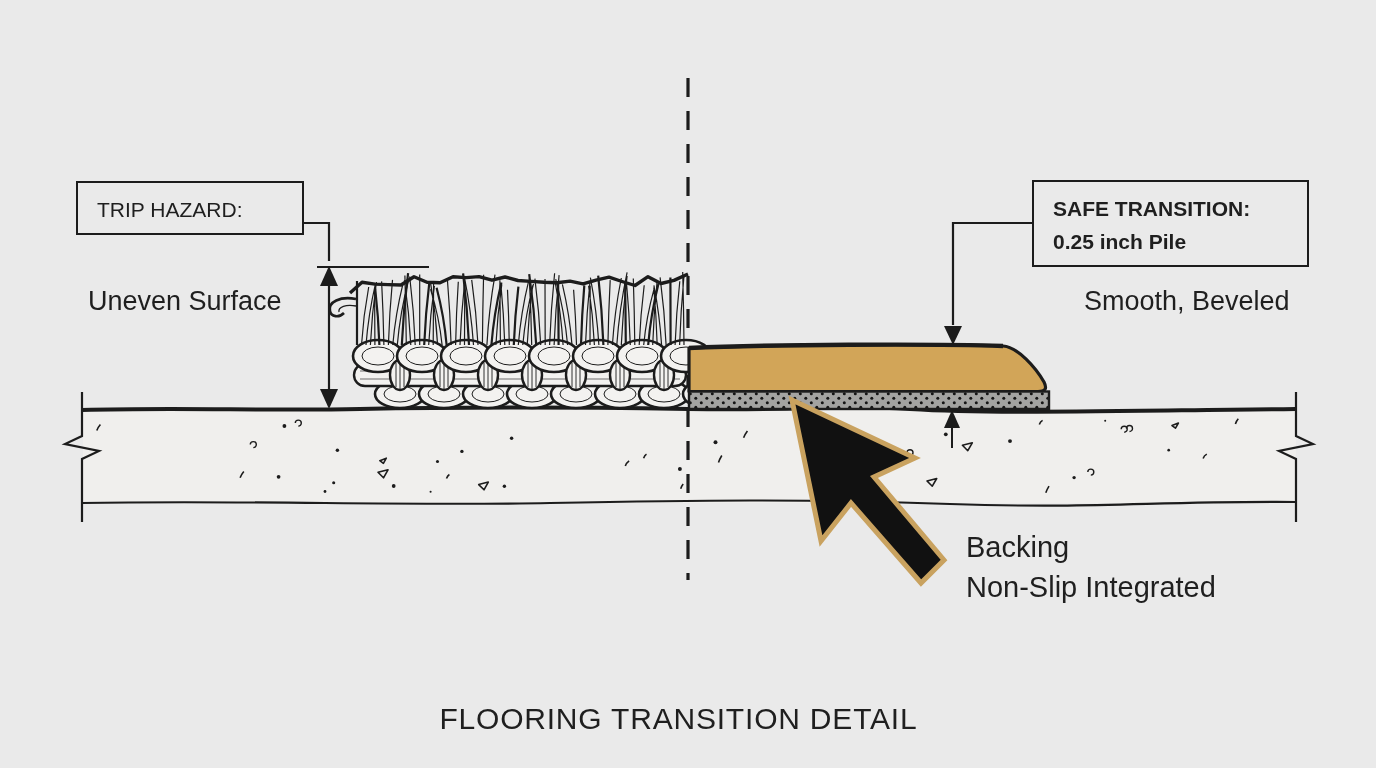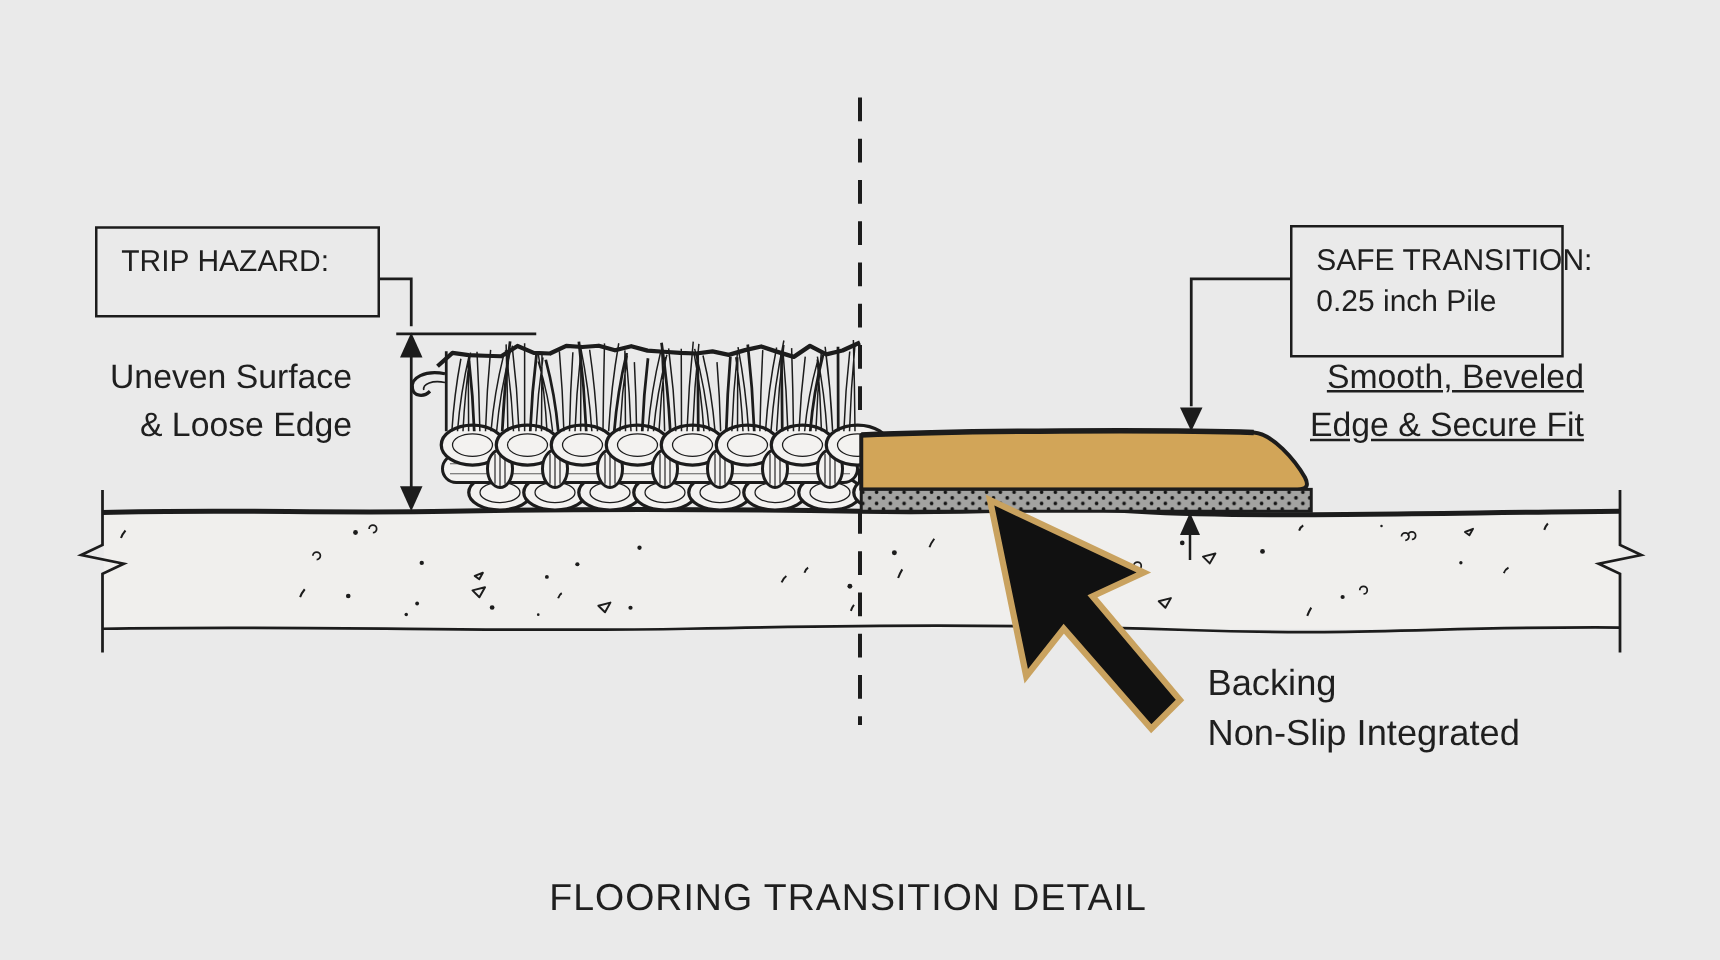--- a/index.html
+++ b/index.html
@@ -8,28 +8,28 @@
   }
   html,body{margin:0;padding:0;background:#ddd;}
   .canvas{
     position:relative;width:1376px;height:768px;overflow:hidden;
     background:var(--bg);color:#1f1f1f;
     font-family:"Liberation Sans","DejaVu Sans",sans-serif;
   }
   .canvas svg{position:absolute;left:0;top:0;}
   .label-box{
     position:absolute;border:2.5px solid var(--ink);
-    background:transparent;font-size:24px;line-height:33px;
-    padding:10px 12px 26px 19px;white-space:nowrap;box-sizing:border-box;
+    background:transparent;font-size:21px;line-height:33px;
+    padding:10px 12px 7px 19px;white-space:nowrap;box-sizing:border-box;
   }
   .label-box.left{left:76px;top:181px;width:228px;}
-  .label-box.right{left:1032px;top:180px;width:219px;}
+  .label-box.right{left:1032px;top:180px;width:277px;font-weight:bold;}
   .caption{position:absolute;font-size:27px;line-height:39px;white-space:nowrap;text-align:right;}
   .caption.left{left:88px;top:282px;}
-  .caption.right{left:1048px;top:282px;text-decoration:underline;}
+  .caption.right{left:1084px;top:282px;}
   .callout{position:absolute;left:966px;top:527px;font-size:29px;line-height:40px;white-space:nowrap;}
   .title{
     position:absolute;left:50%;top:702px;transform:translateX(-52%);
     font-size:30px;letter-spacing:0.8px;white-space:nowrap;
   }
 </style>
 </head>
 <body>
 
 <div class="canvas">
@@ -174,30 +174,28 @@
     </g>
 
     <polygon points="792,400 915,458 874,477 944,560 921,583 851,503 821,541" fill="#111111" style="stroke:var(--cursor)" stroke-width="5" stroke-linejoin="miter"></polygon>
   </svg>
 
   <div class="label-box left">
     <div>TRIP HAZARD:</div>
   </div>
   <div class="caption left">
     <div>Uneven Surface</div>
-    <div>&amp; Loose Edge</div>
   </div>
 
   <div class="label-box right">
     <div>SAFE TRANSITION:</div>
     <div>0.25 inch Pile</div>
   </div>
   <div class="caption right">
     <div>Smooth, Beveled</div>
-    <div>Edge &amp; Secure Fit</div>
   </div>
 
   <div class="callout">
     <div>Backing</div>
     <div>Non-Slip Integrated</div>
   </div>
 
   <div class="title">FLOORING TRANSITION DETAIL</div>
 </div>
 

